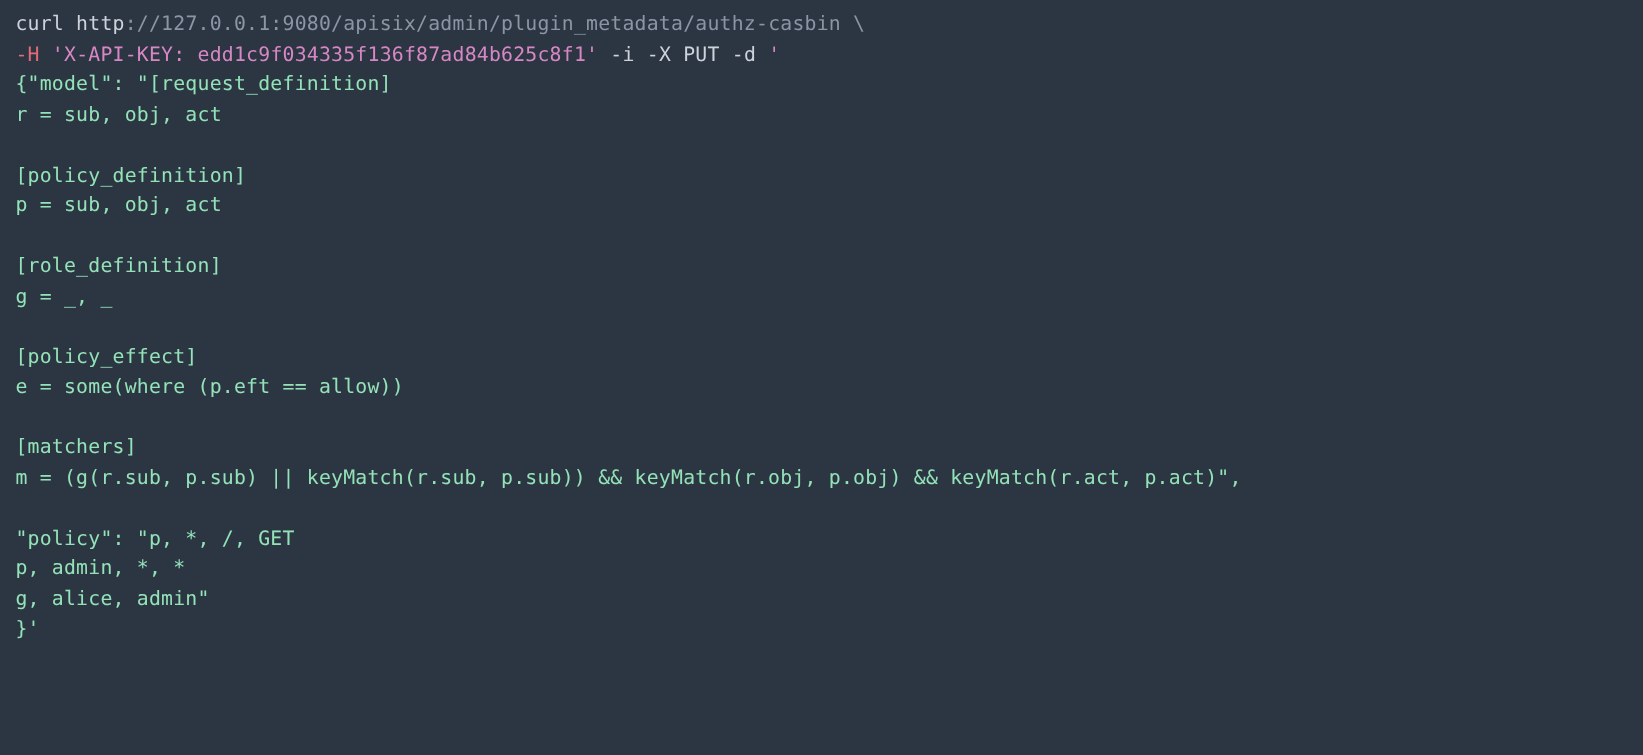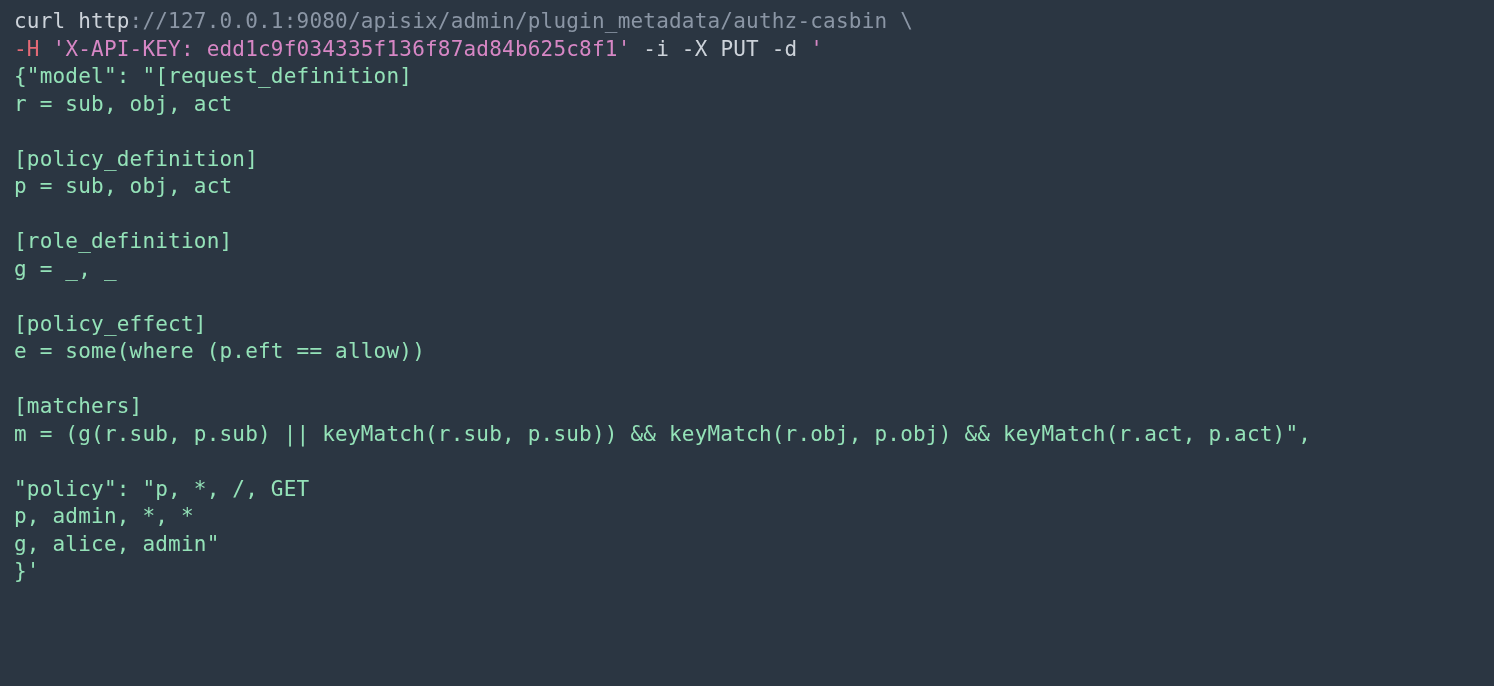--- a/index.html
+++ b/index.html
@@ -7,21 +7,21 @@
     padding: 0;
     background: #2b3642;
     width: 1494px;
     height: 686px;
     overflow: hidden;
   }
   pre.code {
     margin: 0;
     padding: 8px 14px;
     font-family: "SF Mono", ui-monospace, Menlo, Consolas, monospace;
-    font-size: 21px;
+    font-size: 18px;
     line-height: 27.5px;
     color: #94e2b8;
     white-space: pre;
     letter-spacing: 0.2px;
   }
   .cmd   { color: #cdd3da; }      
   .url   { color: #8b96a5; }      
   .proto { color: #cdd3da; }      
   .flag  { color: #e46a76; }      
   .str   { color: #d787c5; }      

